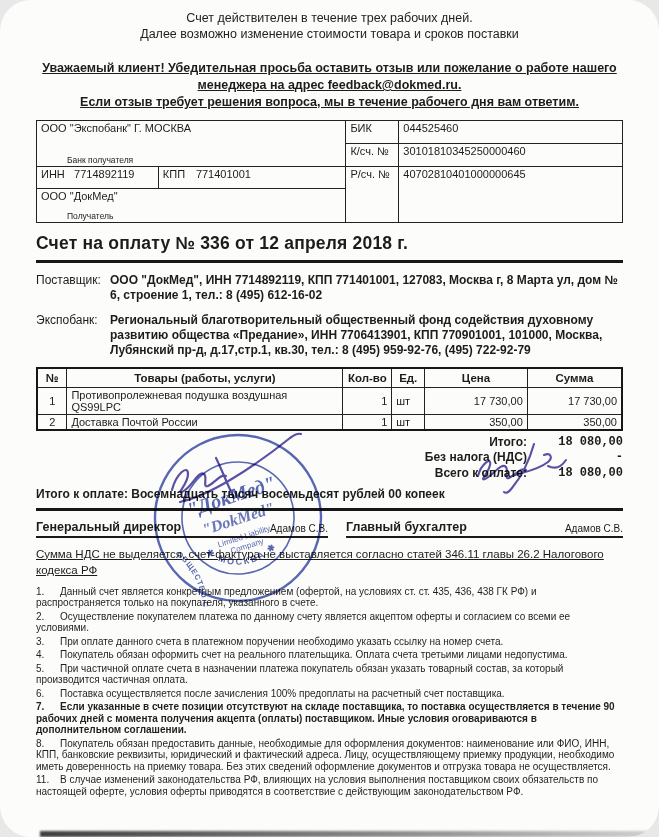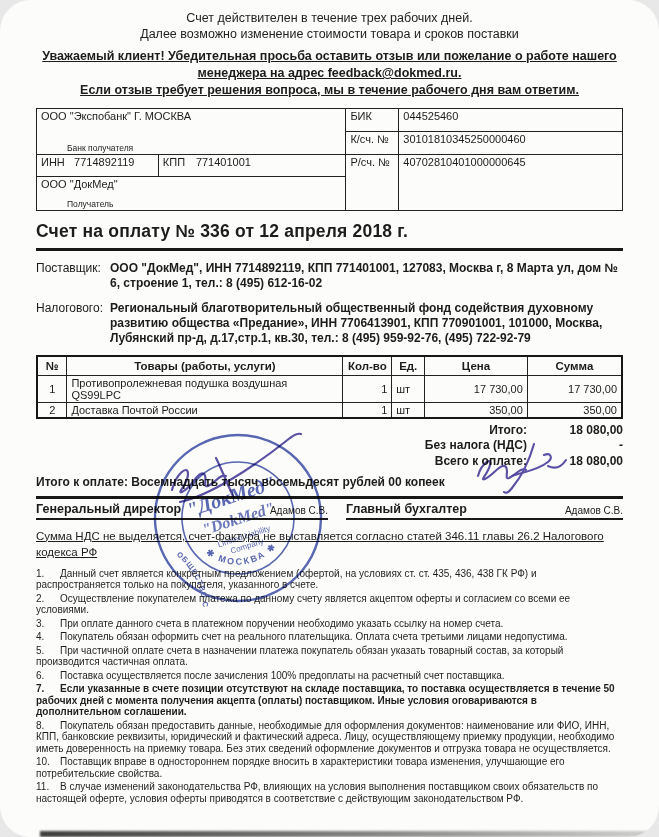--- a/index.html
+++ b/index.html
@@ -5,21 +5,21 @@
   * { margin:0; padding:0; box-sizing:border-box; }
   body { background:#e8e8e8; font-family:"Liberation Sans", sans-serif; }
   .page {
     position:relative; width:659px; height:837px; margin:0 auto;
     background:#fcfcfa; color:#1c1c1c; overflow:hidden;border-radius:31px;
   }
   .content { padding:10px 36px 0 36px; }
 
   .center { text-align:center; }
   .validity { font-size:12.5px; line-height:16px; color:#222; }
-  .notice { font-weight:bold; font-size:12.5px; line-height:17px; margin-top:6px; }
+  .notice { font-weight:bold; font-size:12.5px; line-height:17px; margin-top:18px; }
   .notice div { text-decoration:underline; }
 
   
   table.bank { border-collapse:collapse; width:587px; margin-top:9px; font-size:11px; }
   table.bank td { border:1.6px solid #222; padding:1px 4px; vertical-align:top; }
   table.bank .sub { font-size:8.5px; color:#222;margin-left:26px; }
   .cellwrap { display:flex; flex-direction:column; justify-content:space-between; height:100%; }
   .h-bank { height:46px; }
   .h-inn { height:22px; }
   .h-payee { height:34px; }
@@ -35,25 +35,25 @@
 
   
   table.items { border-collapse:collapse; width:587px; margin-top:9px; font-size:11px; border:2px solid #171717; }
   table.items th { border:1.6px solid #222; font-size:11.5px; font-weight:bold; padding:1px 3px; height:19px; }
   table.items td { border:1.3px solid #222; padding:1px 4px; height:15px; }
   .ta-c { text-align:center; } .ta-r { text-align:right; } .ta-l { text-align:left; }
 
   .totals { width:587px; margin-top:4px; font-size:12px; font-weight:bold; }
   .totals .trow { display:flex; line-height:15.5px; }
   .totals .tlabel { width:491px; text-align:right; }
-  .totals .tvalue { width:96px; text-align:right; }
+  .totals .tvalue { width:96px; text-align:right;font-family:Liberation Mono, monospace; }
 
   .words { font-size:12px; font-weight:bold; margin-top:6px; }
 
-  .sig-row { display:flex; margin-top:3px; }
+  .sig-row { display:flex; margin-top:9px; }
   .sig-block { display:flex; justify-content:space-between; align-items:flex-end;
                border-bottom:2px solid #1a1a1a; padding-bottom:2px; }
   .sig-left { width:292px; margin-right:18px; }
   .sig-right { width:277px; }
   .sig-label { font-weight:bold; font-size:12.5px; }
   .sig-name { font-size:10px; }
 
   .vat-note { margin-top:8px; font-size:11.5px; line-height:16px; max-width:577px; text-decoration:underline; }
 
   .terms { margin-top:8px; font-size:10px; line-height:11.5px; color:#1f1f1f; width:587px; }
@@ -135,21 +135,21 @@
 
     <div class="title">Счет на оплату № 336 от 12 апреля 2018 г.</div>
     <div class="rule-thick"></div>
 
     <div class="party">
       <div class="plabel">Поставщик:</div>
       <div class="ptext">ООО "ДокМед", ИНН 7714892119, КПП 771401001, 127083, Москва г, 8 Марта ул, дом № 6, строение 1, тел.: 8 (495) 612-16-02</div>
     </div>
 
     <div class="party">
-      <div class="plabel">Налогового:</div>
+      <div class="plabel">Экспобанк:</div>
       <div class="ptext">Региональный благотворительный общественный фонд содействия духовному развитию общества «Предание», ИНН 7706413901, КПП 770901001, 101000, Москва, Лубянский пр-д, д.17,стр.1, кв.30, тел.: 8 (495) 959-92-76, (495) 722-92-79</div>
     </div>
 
     <table class="items">
       <colgroup>
           <col style="width:30px">
           <col style="width:277px">
           <col style="width:49px">
           <col style="width:33px">
           <col style="width:103px">
@@ -214,23 +214,22 @@
 
     <div class="vat-note">Сумма НДС не выделяется, счет-фактура не выставляется согласно статей 346.11 главы 26.2 Налогового кодекса РФ</div>
 
     <div class="terms">
       <div class="term"><span class="tnum">1.</span><span>Данный счет является конкретным предложением (офертой, на условиях ст. ст. 435, 436, 438 ГК РФ) и распространяется только на покупателя, указанного в счете.</span></div>
       <div class="term"><span class="tnum">2.</span><span>Осуществление покупателем платежа по данному счету является акцептом оферты и согласием со всеми ее условиями.</span></div>
       <div class="term"><span class="tnum">3.</span><span>При оплате данного счета в платежном поручении необходимо указать ссылку на номер счета.</span></div>
       <div class="term"><span class="tnum">4.</span><span>Покупатель обязан оформить счет на реального плательщика. Оплата счета третьими лицами недопустима.</span></div>
       <div class="term"><span class="tnum">5.</span><span>При частичной оплате счета в назначении платежа покупатель обязан указать товарный состав, за который производится частичная оплата.</span></div>
       <div class="term"><span class="tnum">6.</span><span>Поставка осуществляется после зачисления 100% предоплаты на расчетный счет поставщика.</span></div>
-      <div class="term bold"><span class="tnum">7.</span><span>Если указанные в счете позиции отсутствуют на складе поставщика, то поставка осуществляется в течение 50 рабочих дней с момента получения акцепта (оплаты) поставщиком. Иные условия оговариваются в дополнительном соглашении.</span></div>
+      <div class="term bold"><span class="tnum">7.</span><span>Если указанные в счете позиции отсутствуют на складе поставщика, то поставка осуществляется в течение 90 рабочих дней с момента получения акцепта (оплаты) поставщиком. Иные условия оговариваются в дополнительном соглашении.</span></div>
       <div class="term"><span class="tnum">8.</span><span>Покупатель обязан предоставить данные, необходимые для оформления документов: наименование или ФИО, ИНН, КПП, банковские реквизиты, юридический и фактический адреса. Лицу, осуществляющему приемку продукции, необходимо иметь доверенность на приемку товара. Без этих сведений оформление документов и отгрузка товара не осуществляется.</span></div>
-      <div class="term"><span class="tnum">10.</span><span>Поставщик вправе в одностороннем порядке вносить в характеристики товара изменения, улучшающие его потребительские свойства.</span></div>
       <div class="term"><span class="tnum">11.</span><span>В случае изменений законодательства РФ, влияющих на условия выполнения поставщиком своих обязательств по настоящей оферте, условия оферты приводятся в соответствие с действующим законодательством РФ.</span></div>
 
     </div>
   </div>
 
   <svg class="stamp" width="176" height="176" viewBox="0 0 176 176">
     <g fill="none" stroke="#3c4da8">
       <circle cx="88" cy="88" r="83" stroke-width="2.4"></circle>
       <circle cx="88" cy="88" r="56" stroke-width="1.6"></circle>
     </g>

